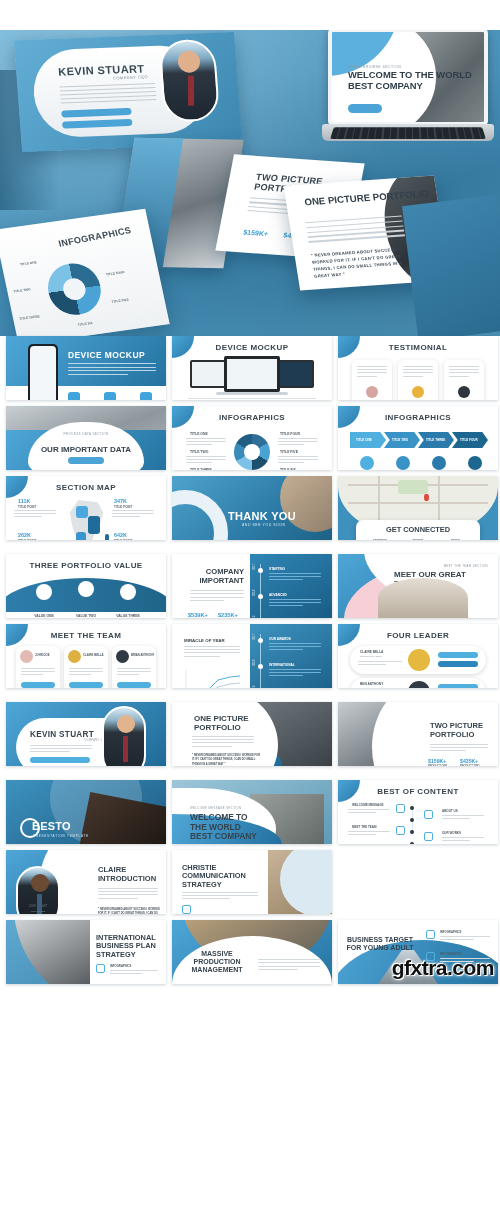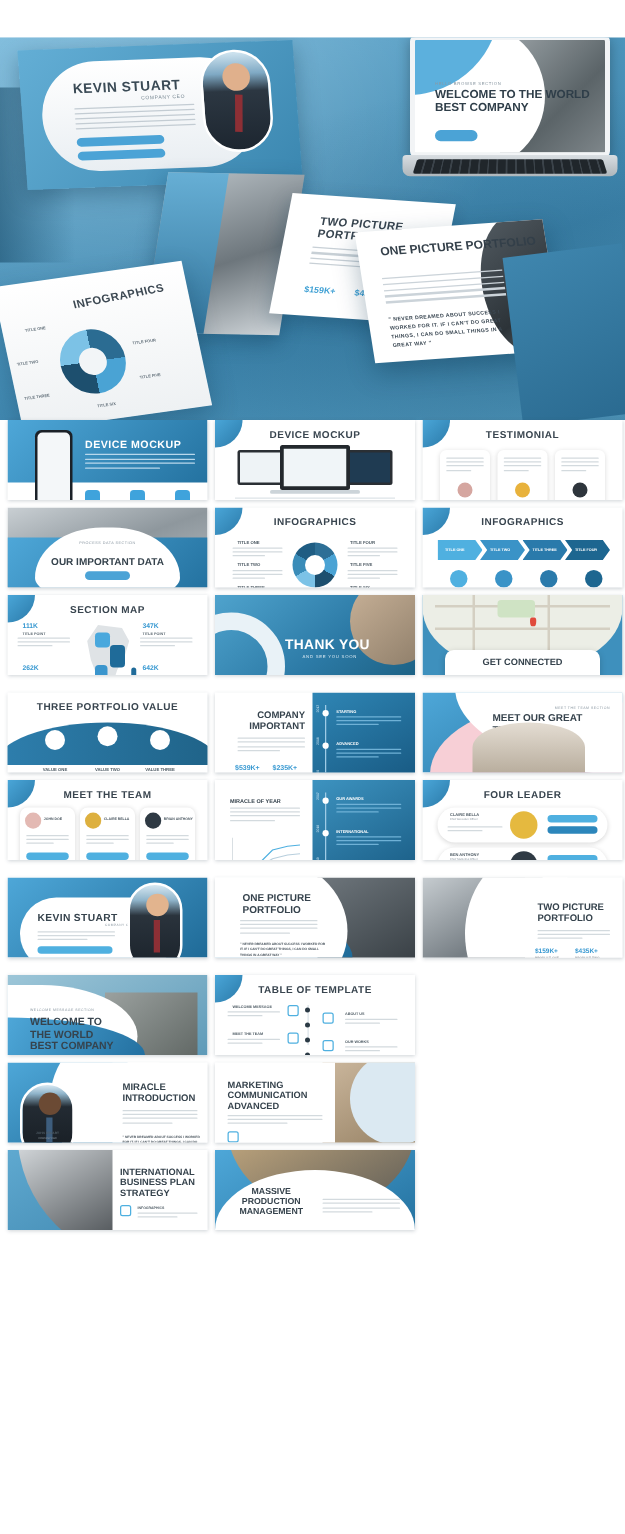--- a/index.html
+++ b/index.html
@@ -785,34 +785,42 @@
             <i style="height:1px;width:36px"></i>
           </div>
         <div style="position:absolute;left:90px;top:56px;font-size:5.2px;font-weight:bold;color:#3a9ad2;">$159K+</div>
         <div style="position:absolute;left:90px;top:63px;font-size:2.6px;font-weight:bold;color:#66727a;">PRODUCT ONE</div>
         <div style="position:absolute;left:122px;top:56px;font-size:5.2px;font-weight:bold;color:#3a9ad2;">$435K+</div>
         <div style="position:absolute;left:122px;top:63px;font-size:2.6px;font-weight:bold;color:#66727a;">PRODUCT TWO</div>
       </div>
     </div>
 
     <div class="row">
+      <div class="thumb">
+        <div style="position:absolute;inset:0;background:linear-gradient(150deg,#3e92bf,#1b5a82);"></div>
+        <div style="position:absolute;left:44px;top:-28px;width:92px;height:92px;border-radius:50%;background:rgba(255,255,255,.18);"></div>
+        <div style="position:absolute;left:72px;top:12px;width:88px;height:82px;background:linear-gradient(140deg,#4b3a2f,#14100d);clip-path:polygon(14% 0,100% 18%,100% 100%,0 74%);"></div>
+        <div style="position:absolute;left:14px;top:38px;width:20px;height:20px;border-radius:50%;border:2.4px solid #fff;"></div>
+        <div style="position:absolute;left:26px;top:40px;font-size:11px;font-weight:bold;color:#fff;letter-spacing:.2px;">BESTO</div>
+        <div style="position:absolute;left:27px;top:54px;font-size:3px;color:#cfe5f2;letter-spacing:.8px;">PRESENTATION TEMPLATE</div>
+      </div>
 
       <div class="thumb">
         <div style="position:absolute;inset:0;background:linear-gradient(150deg,#9dc6d8,#5e9ab8);"></div>
         <div style="position:absolute;right:8px;top:14px;width:74px;height:60px;background:linear-gradient(140deg,#9ba19f,#5d6461);"></div>
         <div style="position:absolute;left:-24px;top:8px;width:128px;height:82px;background:#fff;border-radius:0 60% 60% 0/0 50% 50% 0;"></div>
         <div style="position:absolute;left:0;bottom:0;width:110px;height:30px;background:linear-gradient(120deg,#4ea7d8,#2370a0);border-radius:0 100% 0 0;"></div>
         <div style="position:absolute;left:18px;top:26px;font-size:2.8px;color:#8b98a2;letter-spacing:.4px;">WELCOME MESSAGE SECTION</div>
         <div style="position:absolute;left:18px;top:33px;width:72px;font-size:8.4px;font-weight:bold;color:#36434d;line-height:9.5px;">WELCOME TO THE WORLD BEST COMPANY</div>
         <div style="position:absolute;left:18px;top:66px;width:36px;height:7px;border-radius:4px;background:#4ba3d6;"></div>
       </div>
 
       <div class="thumb">
         <div class="corner"></div>
-        <div class="title-sm">TABLE OF TEMPLATE</div>
+        <div class="title-sm">BEST OF CONTENT</div>
         <div style="position:absolute;left:74px;top:24px;bottom:8px;width:1px;background:#dce4e9;"></div>
         <div style="position:absolute;left:72px;top:26px;width:4px;height:4px;border-radius:50%;background:#2b3a45;"></div>
         <div style="position:absolute;left:72px;top:38px;width:4px;height:4px;border-radius:50%;background:#2b3a45;"></div>
         <div style="position:absolute;left:72px;top:50px;width:4px;height:4px;border-radius:50%;background:#2b3a45;"></div>
         <div style="position:absolute;left:72px;top:62px;width:4px;height:4px;border-radius:50%;background:#2b3a45;"></div>
         <div style="position:absolute;left:72px;top:74px;width:4px;height:4px;border-radius:50%;background:#2b3a45;"></div>
         <div style="position:absolute;left:58px;top:24px;width:9px;height:9px;border:1px solid #4fb0e0;border-radius:2px;"></div>
         <div style="position:absolute;left:58px;top:46px;width:9px;height:9px;border:1px solid #4fb0e0;border-radius:2px;"></div>
         <div style="position:absolute;left:58px;top:68px;width:9px;height:9px;border:1px solid #4fb0e0;border-radius:50%;"></div>
         <div style="position:absolute;left:86px;top:30px;width:9px;height:9px;border:1px solid #4fb0e0;border-radius:2px;"></div>
@@ -855,36 +863,36 @@
       <div class="thumb">
         <div style="position:absolute;left:0;top:0;width:96px;height:90px;background:linear-gradient(150deg,#4ea7d8,#1f6a97);"></div>
         <div style="position:absolute;left:34px;top:-24px;width:96px;height:110px;background:#fff;border-radius:50%;"></div>
         <div style="position:absolute;left:84px;top:0;width:76px;height:90px;background:#fff;"></div>
         <div style="position:absolute;left:10px;top:16px;width:44px;height:62px;border-radius:22px;background:linear-gradient(180deg,#d7e8f2 0%,#8fb4ca 12%,#232b33 30%,#161c22 100%);border:2px solid #fff;">
           <div style="position:absolute;left:13px;top:6px;width:18px;height:18px;border-radius:50%;background:#6b4a34;"></div>
           <div style="position:absolute;left:19px;top:26px;width:5px;height:22px;background:#3d5d7d;"></div>
         </div>
         <div style="position:absolute;left:6px;bottom:6px;width:52px;text-align:center;font-size:2.6px;font-weight:bold;color:#4e5b64;">JOHN STUART</div>
         <div style="position:absolute;left:6px;bottom:2px;width:52px;text-align:center;font-size:2px;color:#8d98a1;">COMPANY CEO</div>
-        <div style="position:absolute;left:92px;top:16px;width:62px;font-size:7.6px;font-weight:bold;color:#36434d;line-height:8.6px;">MIRACLE INTRODUCTION</div>
+        <div style="position:absolute;left:92px;top:16px;width:62px;font-size:7.6px;font-weight:bold;color:#36434d;line-height:8.6px;">CLAIRE INTRODUCTION</div>
         <div class="lines" style="position:absolute;left:92px;top:38px;width:60px;">
             <i style="height:1px;margin-bottom:2.2px"></i>
             <i style="height:1px;margin-bottom:2.2px"></i>
             <i style="height:1px;margin-bottom:2.2px"></i>
             <i style="height:1px;width:40px"></i>
           </div>
         <div style="position:absolute;left:92px;top:58px;width:62px;font-size:2.6px;font-weight:bold;color:#49545d;line-height:4.4px;">" NEVER DREAMED ABOUT SUCCESS I WORKED FOR IT. IF I CAN'T DO GREAT THINGS, I CAN DO SMALL THINGS IN A GREAT WAY "</div>
       </div>
 
 
       <div class="thumb">
         <div style="position:absolute;right:0;top:0;width:74px;height:90px;background:linear-gradient(150deg,#cbb79d,#8a7557);"></div>
         <div style="position:absolute;right:-22px;top:-8px;width:74px;height:74px;border-radius:50%;background:#dbe9f2;"></div>
         <div style="position:absolute;left:0;top:0;width:96px;height:90px;background:#fff;"></div>
-        <div style="position:absolute;left:10px;top:14px;width:78px;font-size:7.4px;font-weight:bold;color:#36434d;line-height:8.4px;">MARKETING COMMUNICATION ADVANCED</div>
+        <div style="position:absolute;left:10px;top:14px;width:78px;font-size:7.4px;font-weight:bold;color:#36434d;line-height:8.4px;">CHRISTIE COMMUNICATION STRATEGY</div>
         <div class="lines" style="position:absolute;left:10px;top:42px;width:76px;">
             <i style="height:1px;margin-bottom:2.2px"></i>
             <i style="height:1px;margin-bottom:2.2px"></i>
             <i style="height:1px;width:48px"></i>
           </div>
         <div style="position:absolute;left:10px;top:55px;width:9px;height:9px;border:1px solid #4fb0e0;border-radius:2px;"></div>
         <div style="position:absolute;left:10px;top:67px;font-size:3px;font-weight:bold;color:#4e5b64;">MARKETPLACE</div>
         <div class="lines" style="position:absolute;left:10px;top:73px;width:76px;">
             <i style="height:1px;margin-bottom:1.8px"></i>
             <i style="height:1px;width:50px"></i>
@@ -918,16 +926,35 @@
         <div style="position:absolute;left:0;bottom:0;width:160px;height:48px;background:#fff;border-radius:50% 50% 0 0/100% 100% 0 0;"></div>
         <div style="position:absolute;left:14px;bottom:10px;width:62px;text-align:center;font-size:7px;font-weight:bold;color:#36434d;line-height:8px;">MASSIVE PRODUCTION MANAGEMENT</div>
         <div class="lines" style="position:absolute;left:86px;bottom:14px;width:62px;">
             <i style="height:1px;margin-bottom:2.4px"></i>
             <i style="height:1px;margin-bottom:2.4px"></i>
             <i style="height:1px;margin-bottom:2.4px"></i>
             <i style="height:1px;width:40px"></i>
           </div>
       </div>
 
+      <div class="thumb">
+        <div style="position:absolute;inset:0;background:#fff;"></div>
+        <div style="position:absolute;left:-10px;bottom:-16px;width:190px;height:60px;background:linear-gradient(120deg,#4ea7d8,#1f6a97);border-radius:50% 50% 0 0/100% 100% 0 0;"></div>
+        <div style="position:absolute;left:40px;bottom:0;width:60px;height:34px;background:linear-gradient(180deg,#c7d2d9,#7f8b93);clip-path:polygon(40% 0,60% 0,100% 100%,0 100%);"></div>
+        <div style="position:absolute;left:6px;top:16px;width:72px;text-align:center;font-size:7px;font-weight:bold;color:#36434d;line-height:8px;">BUSINESS TARGET FOR YOUNG ADULT</div>
+        <div style="position:absolute;left:88px;top:10px;width:9px;height:9px;border:1px solid #4fb0e0;border-radius:2px;"></div>
+        <div style="position:absolute;left:102px;top:10px;font-size:2.8px;font-weight:bold;color:#4e5b64;">INFOGRAPHICS</div>
+        <div class="lines" style="position:absolute;left:102px;top:16px;width:50px;">
+            <i style="height:1px;margin-bottom:1.8px"></i>
+            <i style="height:1px;width:34px"></i>
+          </div>
+        <div style="position:absolute;left:88px;top:32px;width:9px;height:9px;border:1px solid #4fb0e0;border-radius:2px;"></div>
+        <div style="position:absolute;left:102px;top:32px;font-size:2.8px;font-weight:bold;color:#4e5b64;">INFOGRAPHICS</div>
+        <div class="lines" style="position:absolute;left:102px;top:38px;width:50px;">
+            <i style="height:1px;margin-bottom:1.8px"></i>
+            <i style="height:1px;width:34px"></i>
+          </div>
+        <div class="wm">gfxtra.com</div>
+      </div>
     </div>
 
   </div>
 </div>
 
 </body></html>

